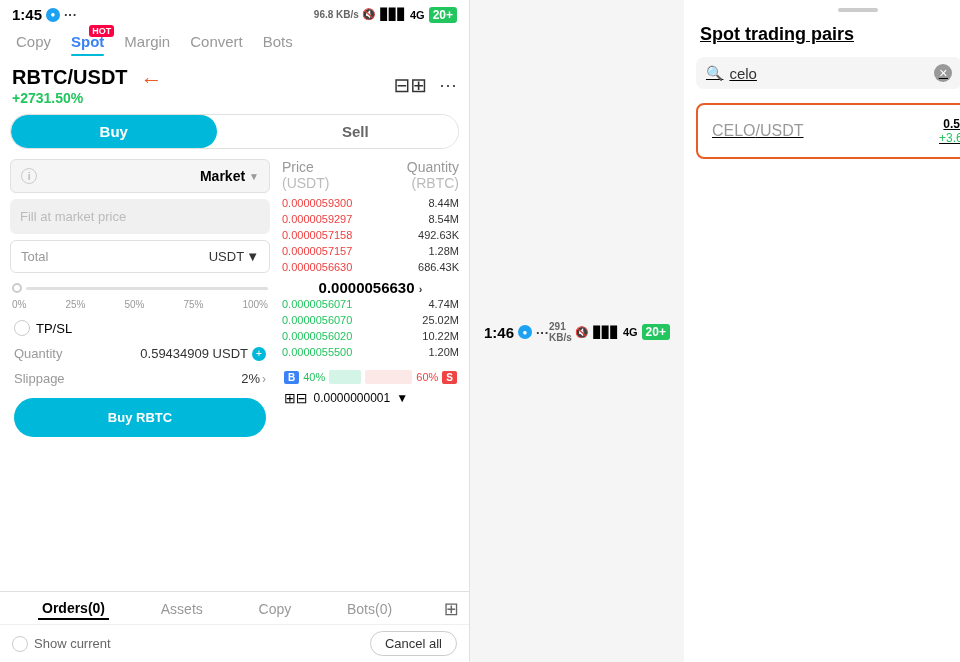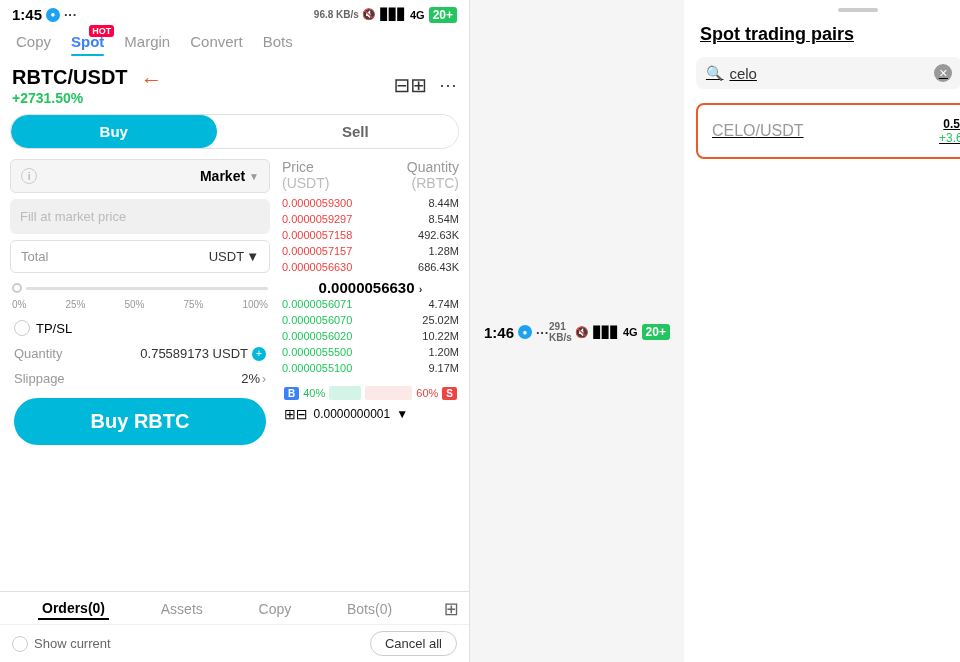--- a/index.html
+++ b/index.html
@@ -221,21 +221,21 @@
     .slippage-value { display: flex; align-items: center; gap: 2px; color: #333; }
     .chevron-right { color: #999; font-size: 12px; }
 
     
     .buy-btn {
       background: #00b8d9;
       color: #fff;
       border: none;
       border-radius: 24px;
       padding: 12px;
-      font-size: 20px;
+      font-size: 13px;
       font-weight: 700;
       cursor: pointer;
       margin: 4px 4px;
       text-align: center;
     }
 
     
     .order-book {
       width: 185px;
       display: flex;
@@ -530,21 +530,21 @@
       </div>
 
       <div class="tpsl-row">
         <div class="checkbox-circle"></div>
         <span>TP/SL</span>
       </div>
 
       <div class="available-row">
         <span style="color:#999;">Quantity</span>
         <div class="available-value">
-          <span>0.75589173 USDT</span>
+          <span>0.59434909 USDT</span>
           <div class="plus-circle">+</div>
         </div>
       </div>
 
       <div class="slippage-row">
         <span style="color:#999;">Slippage</span>
         <div class="slippage-value">
           <span>2%</span>
           <span class="chevron-right">›</span>
         </div>
@@ -593,24 +593,20 @@
         <span class="ob-bid">0.0000056070</span>
         <span class="ob-qty">25.02M</span>
       </div>
       <div class="ob-row">
         <span class="ob-bid">0.0000056020</span>
         <span class="ob-qty">10.22M</span>
       </div>
       <div class="ob-row">
         <span class="ob-bid">0.0000055500</span>
         <span class="ob-qty">1.20M</span>
-      </div>
-      <div class="ob-row">
-        <span class="ob-bid">0.0000055100</span>
-        <span class="ob-qty">9.17M</span>
       </div>
 
       <div class="depth-section" style="margin-top:6px;">
         <span style="background:#3b82f6; color:#fff; font-size:10px; padding:1px 4px; border-radius:2px; font-weight:700;">B</span>
         <span class="buy-pct">40%</span>
         <div class="depth-bar depth-bar-buy" style="width:40px;"></div>
         <div class="depth-bar depth-bar-sell" style="width:60px;"></div>
         <span class="sell-pct">60%</span>
         <span style="background:#ef4444; color:#fff; font-size:10px; padding:1px 4px; border-radius:2px; font-weight:700;">S</span>
       </div>

